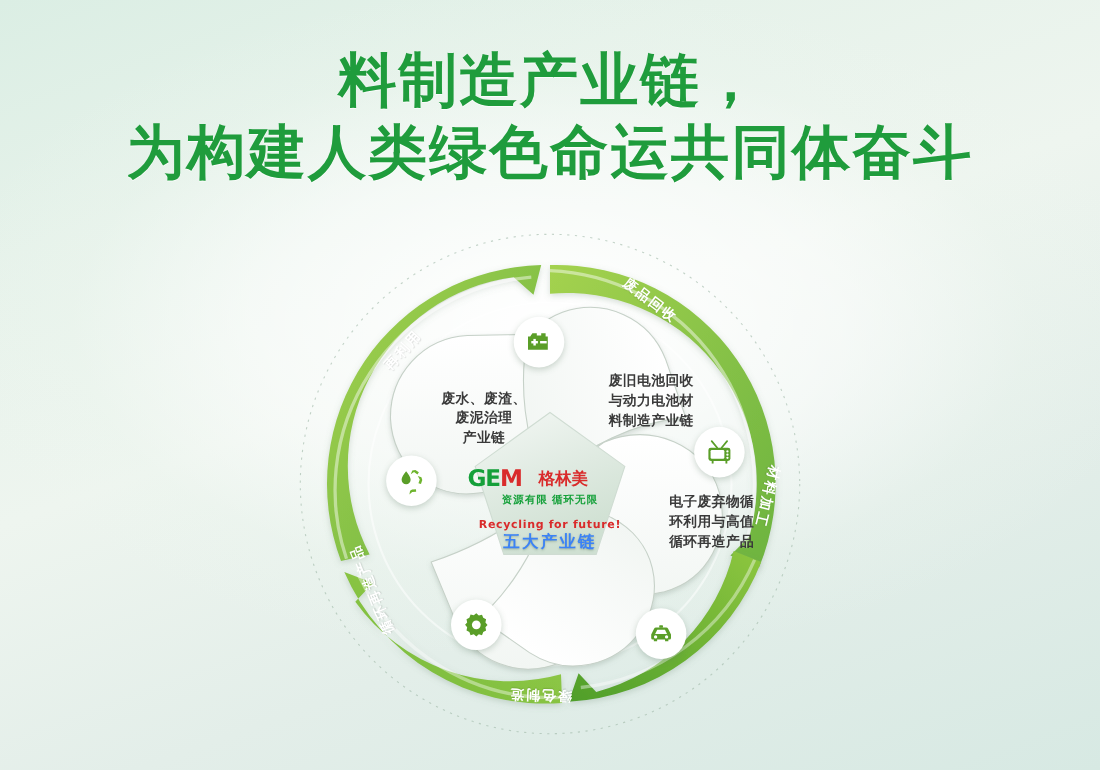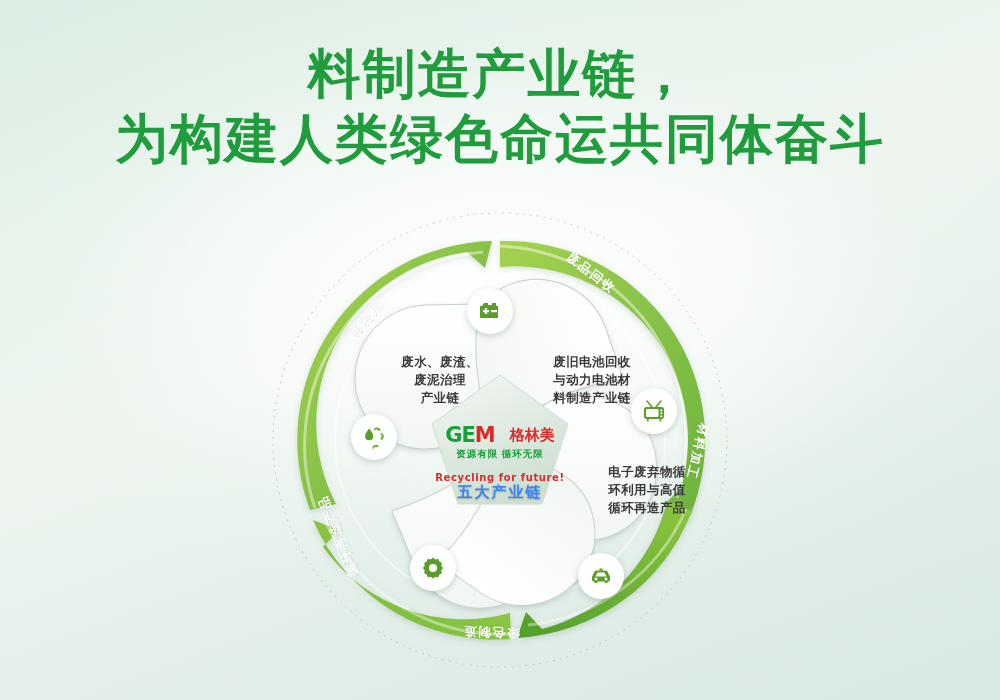--- a/index.html
+++ b/index.html
@@ -27,41 +27,41 @@
   #diagram{
     position:absolute;left:240px;top:205px;width:520px;height:470px;
   }
   #diagram svg{display:block;}
 
   .petal-label{
     position:absolute;text-align:center;color:#3a3a3a;
     font-size:12.5px;line-height:1.45;font-weight:bold;letter-spacing:.4px;
     width:112px;
   }
-  .petal-label.wide{width:118px;margin-top:16px;}
+  .petal-label.wide{width:118px;}
 
   .ring-label{
     position:absolute;color:#ffffff;font-size:12.5px;font-weight:bold;
     letter-spacing:2px;white-space:nowrap;
     text-shadow:0 1px 1px rgba(0,0,0,.12);
   }
 
   .icon-badge{
     position:absolute;width:46px;height:46px;border-radius:50%;
     background:#ffffff;box-shadow:0 2px 6px rgba(90,120,95,.30);
     display:flex;align-items:center;justify-content:center;
   }
   .icon-badge svg{display:block;}
 
   
   #center-logo{
     position:absolute;width:150px;text-align:center;
     left:185px;top:218px;
   }
-  .logo-row{display:flex;align-items:center;justify-content:center;gap:15px;}
+  .logo-row{display:flex;align-items:center;gap:15px;}
   .logo-gem{
     font-size:21px;font-weight:bold;color:#15a03a;letter-spacing:-1px;
     font-family:"DejaVu Sans",sans-serif;
   }
   .logo-gem .red-m{color:#d92b2b;}
   .logo-cn{font-size:15px;font-weight:bold;color:#d92b2b;letter-spacing:0px;}
   .logo-slogan{
     margin-top:1px;font-size:9.5px;font-weight:bold;color:#15a03a;letter-spacing:1px;
   }
   .logo-en{

